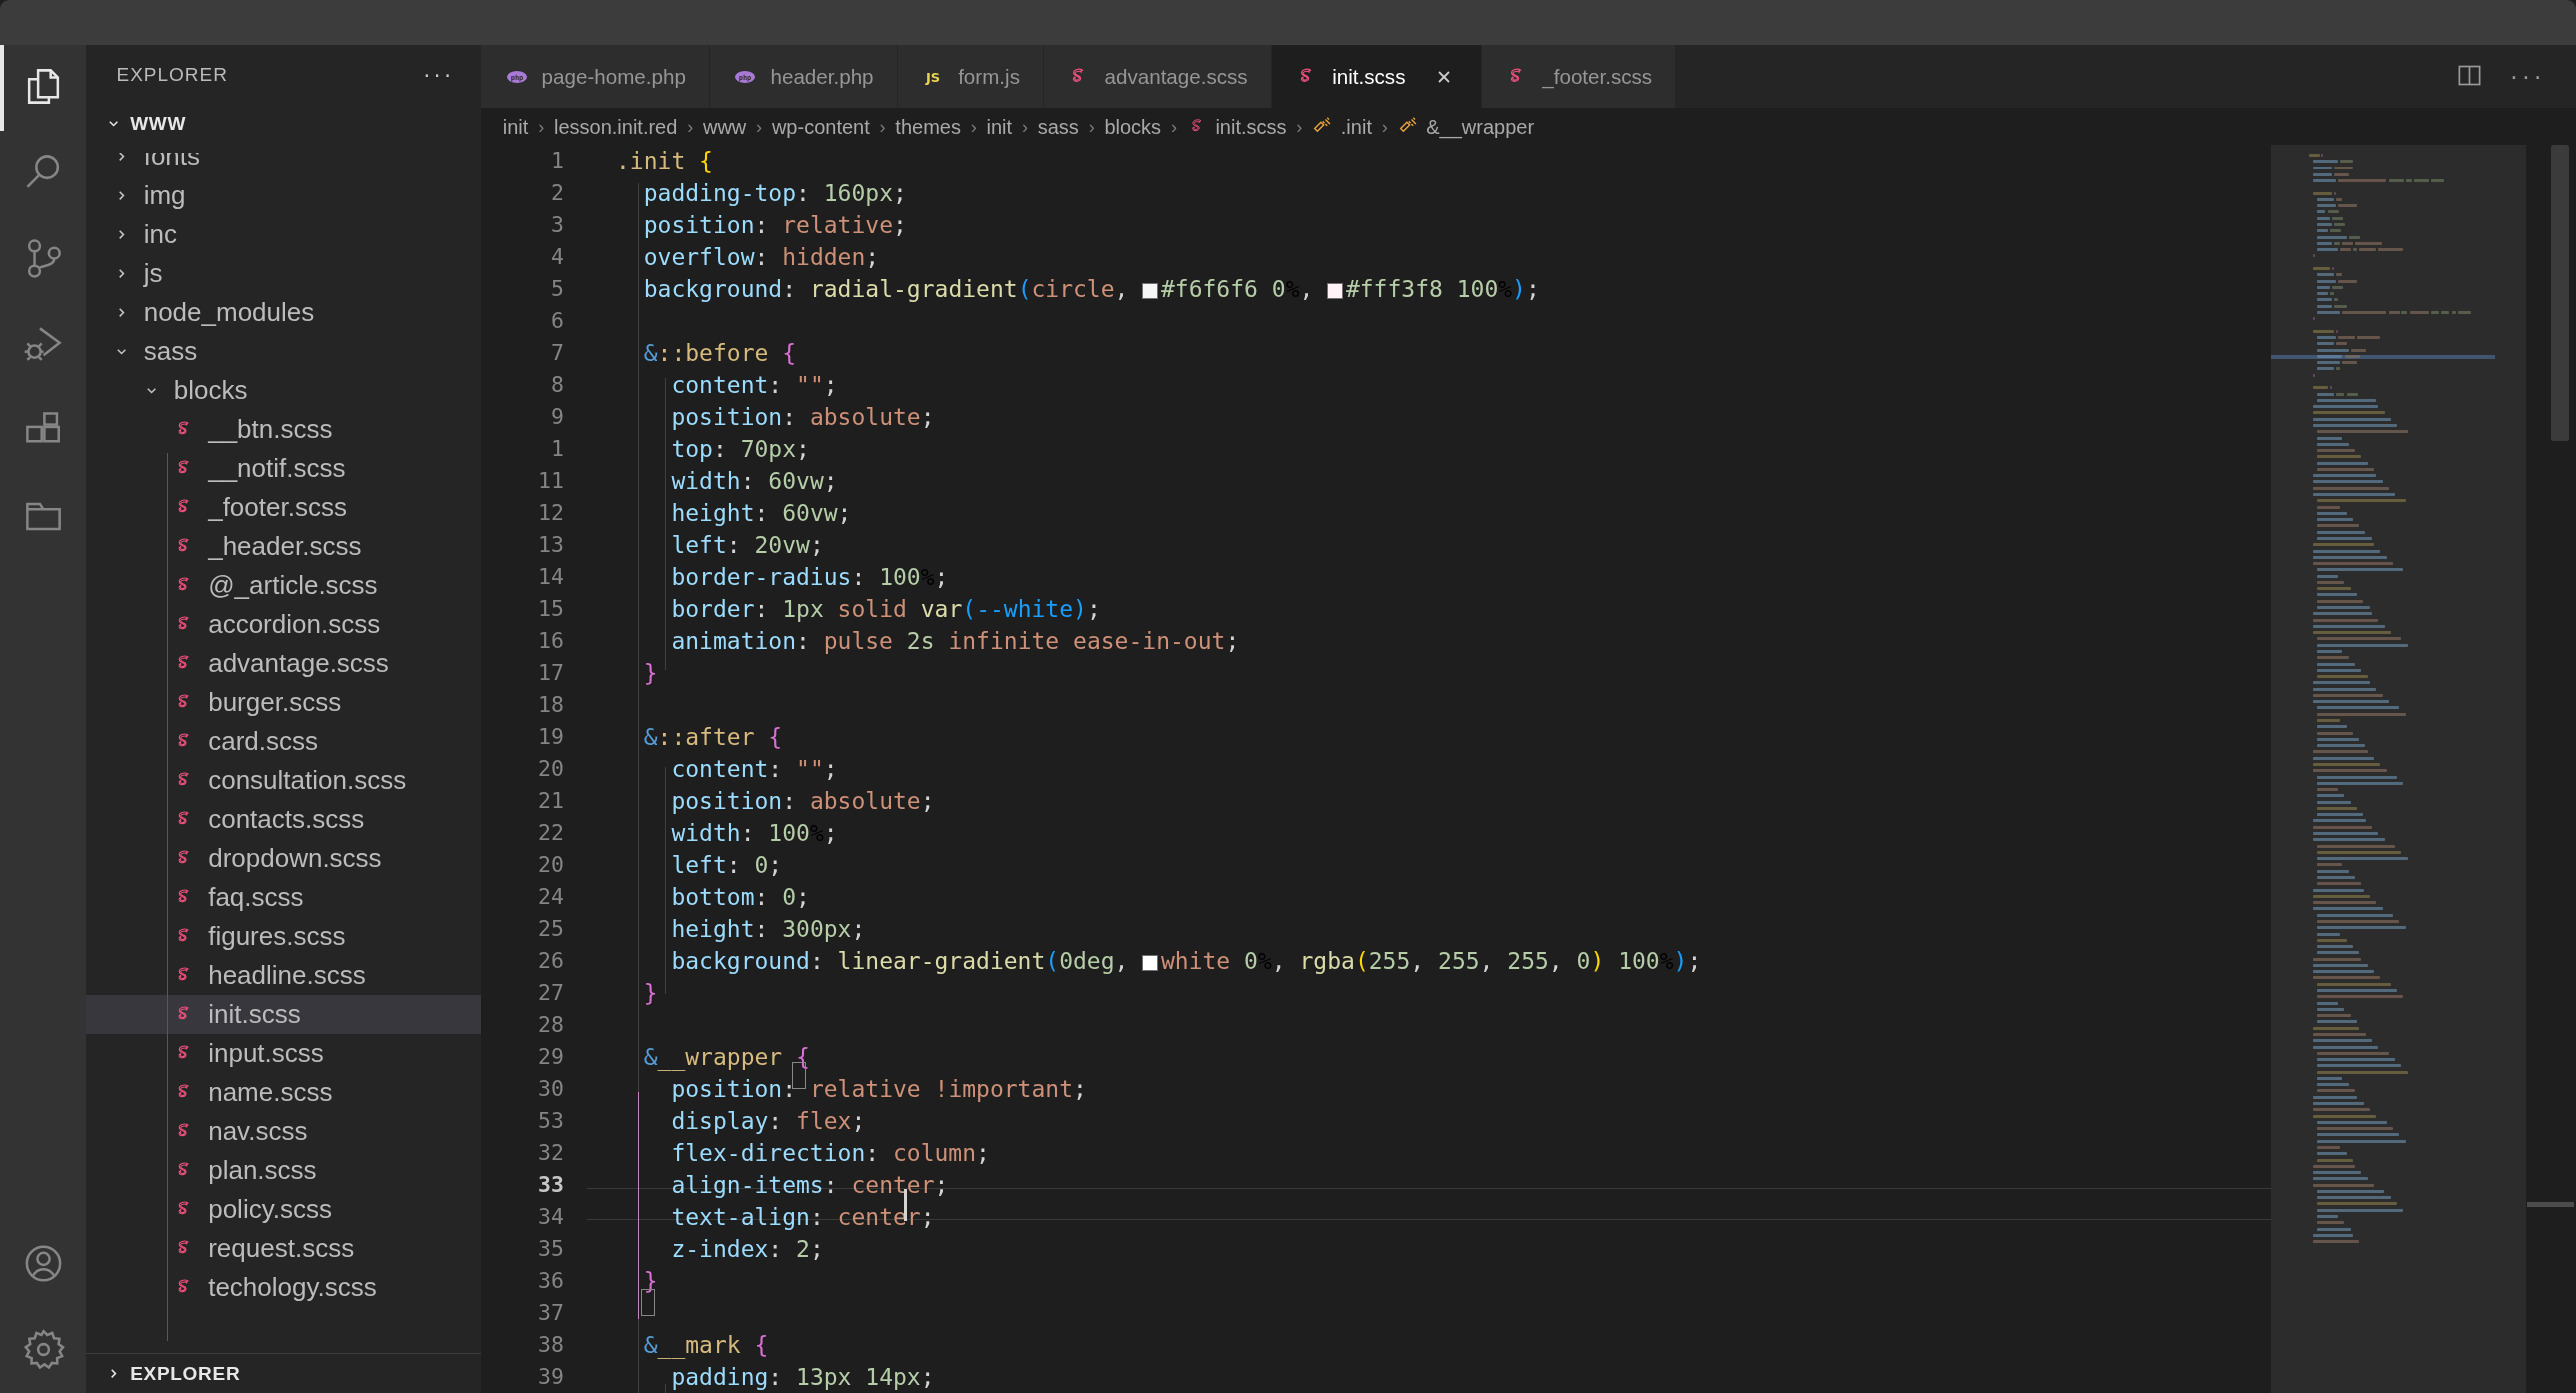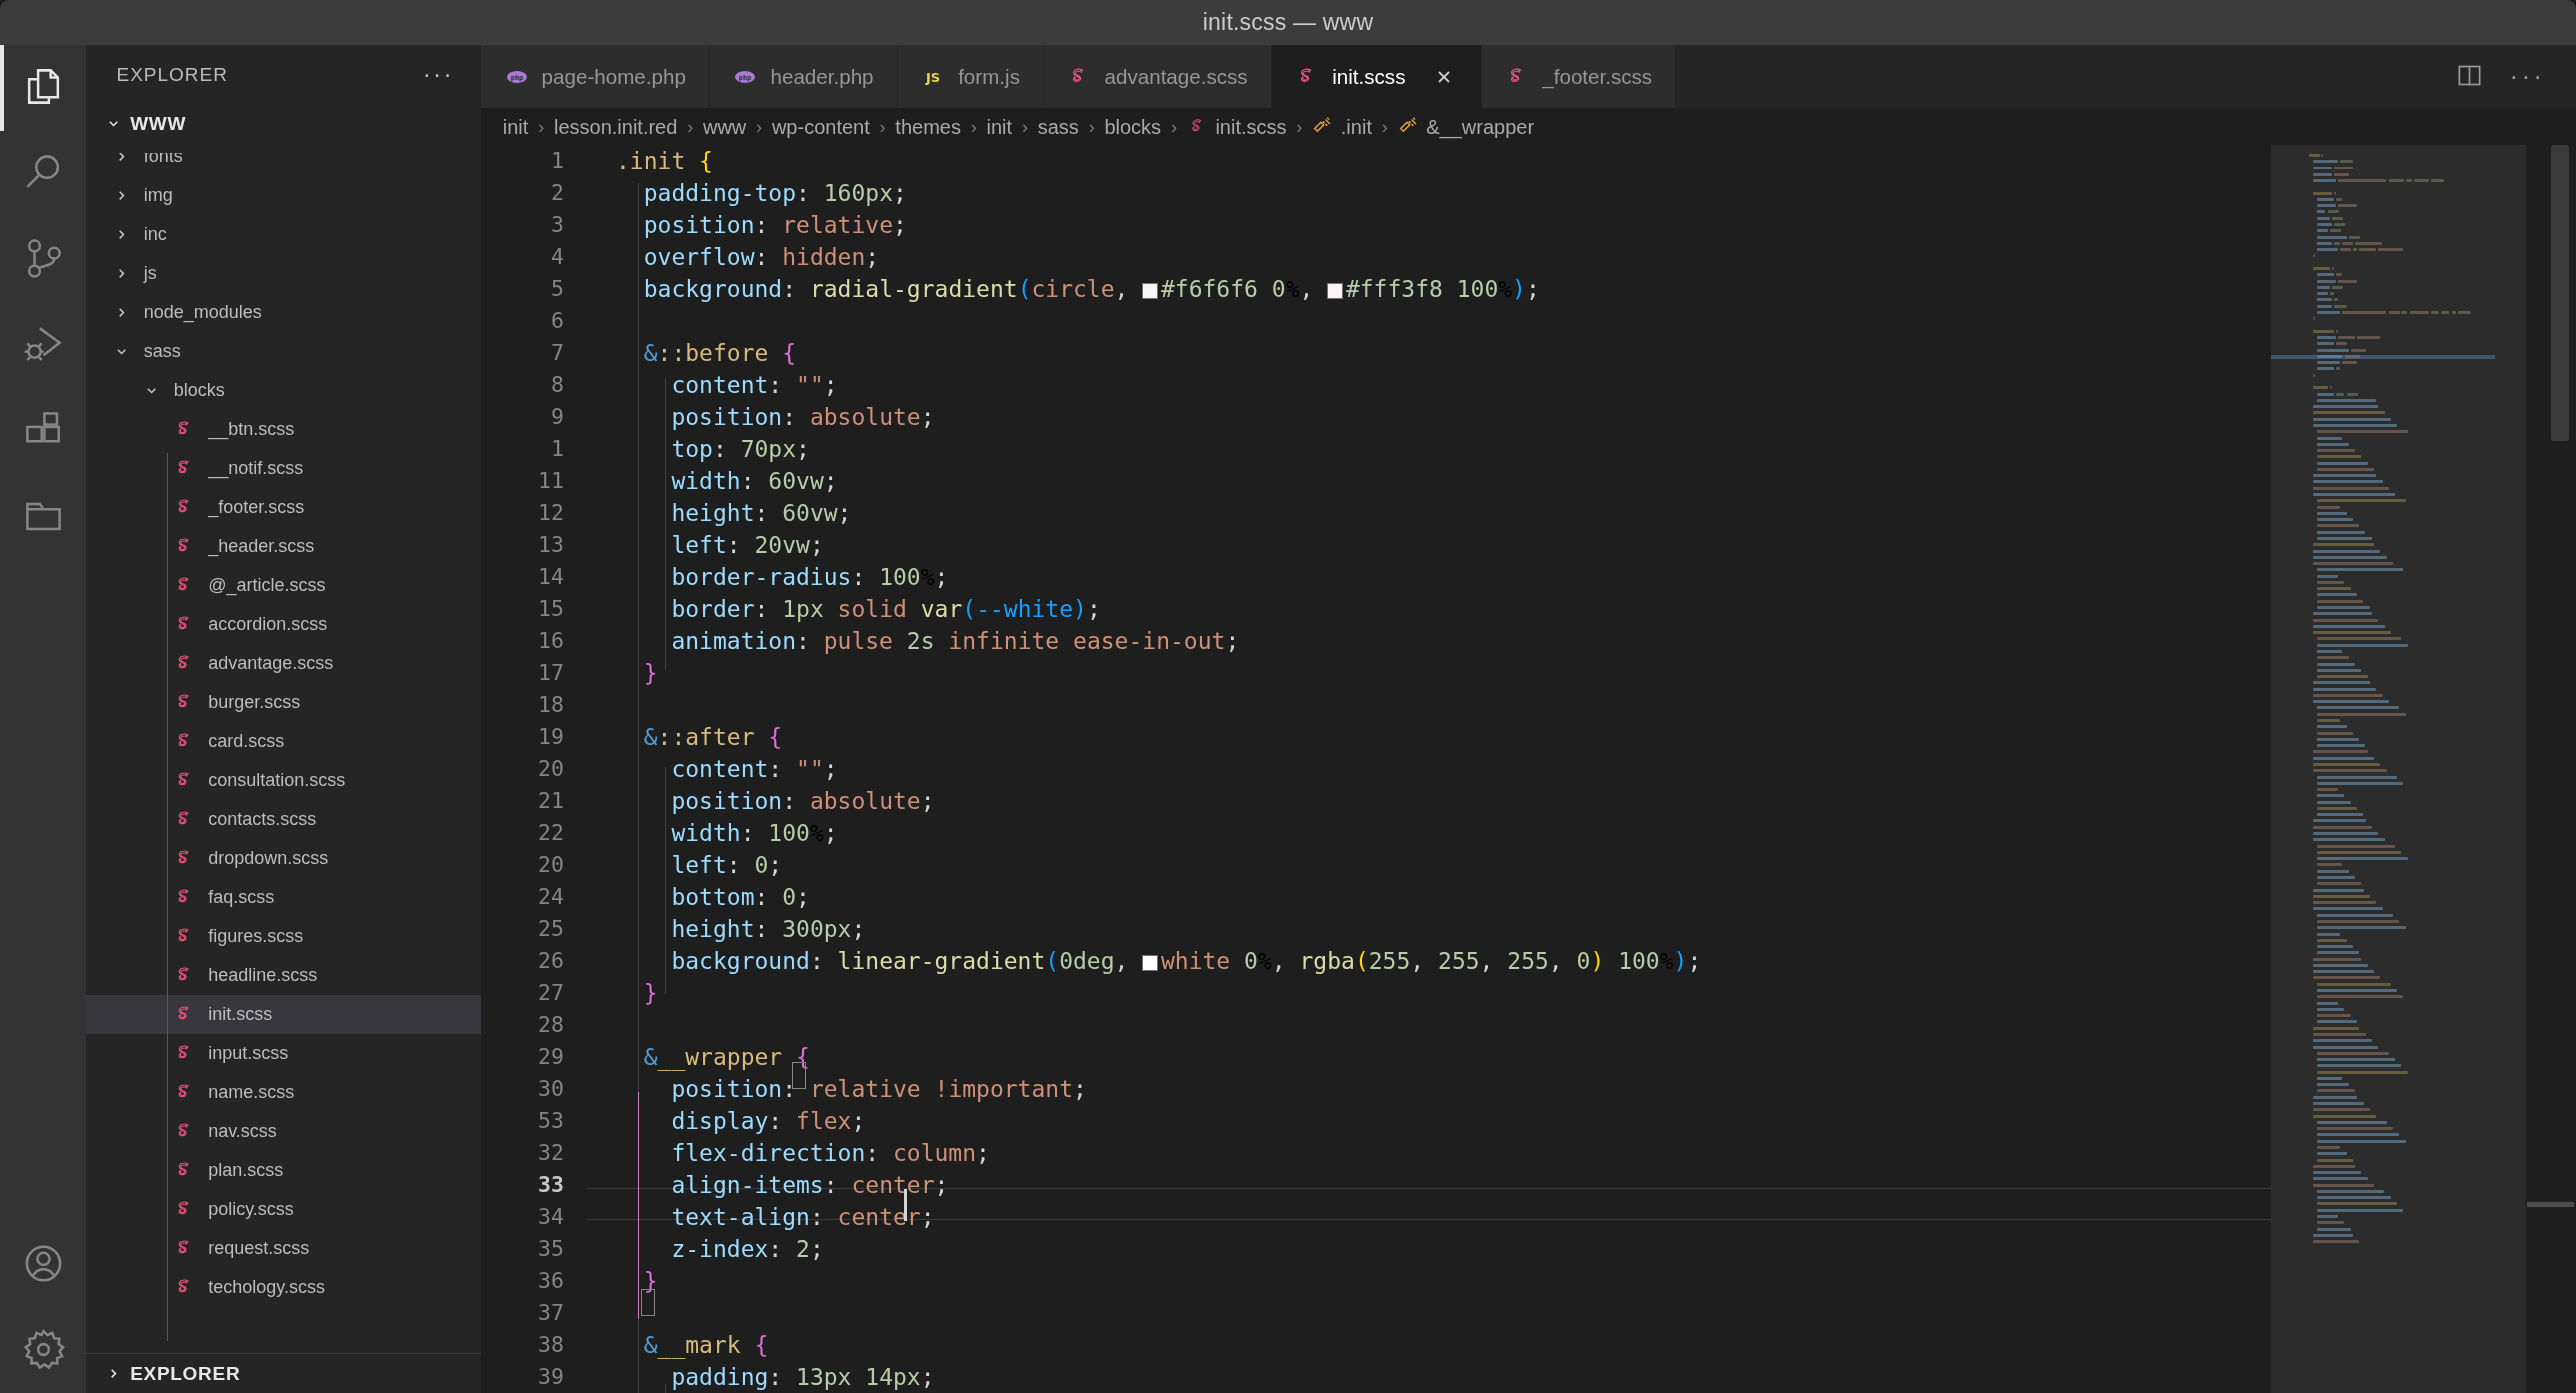--- a/index.html
+++ b/index.html
@@ -56,21 +56,21 @@
     height: 39px; display: flex; align-items: center; gap: 9px;
     padding-left: 20px; background: #252526;
   }
   #sb-section-label { color: #e7e7e7; font-size: 19px; font-weight: bold; letter-spacing: 0.7px; }
   #tree {
     position: absolute; top: 108px; left: 0; width: 395px; height: 1200px;
     overflow: hidden;
   }
   .row {
     height: 39px; display: flex; align-items: center;
-    color: #bcbcbc; font-size: 18px; white-space: nowrap;
+    color: #bcbcbc; font-size: 26px; white-space: nowrap;
   }
   .row.sel { background: #37373d; }
   .chev { width: 30.5px; flex: 0 0 30.5px; display: flex; align-items: center; justify-content: center; }
   .chev svg { width: 15.2px; height: 15.2px; }
   .chev .stroke { fill: none; stroke: #c5c5c5; stroke-width: 1.6; }
   .fileicon { width: 34px; flex: 0 0 34px; display: flex; align-items: center; justify-content: center; }
   .guide {
     position: absolute; width: 0.9px; background: #585858; top: 0; bottom: 0;
   }
   #timeline {
@@ -196,21 +196,20 @@
 </style>
 </head>
 <body>
 
 <div id="titlebar">
   <div id="traffic">
     <div class="tl"></div>
     <div class="tl"></div>
     <div class="tl"></div>
   </div>
-  <div id="win-title">init.scss — www</div>
 </div>
 
 <div id="activitybar">
   <div class="act active">
     <span>
       <svg viewBox="0 0 24 24">
           <g class="stroke">
         <path d="M9 3 H16 L20 7 V18 H9 Z"></path>
             <path d="M16 3 V7 H20"></path>
         <path d="M9 8 H4 V21 H15 V18"></path>

